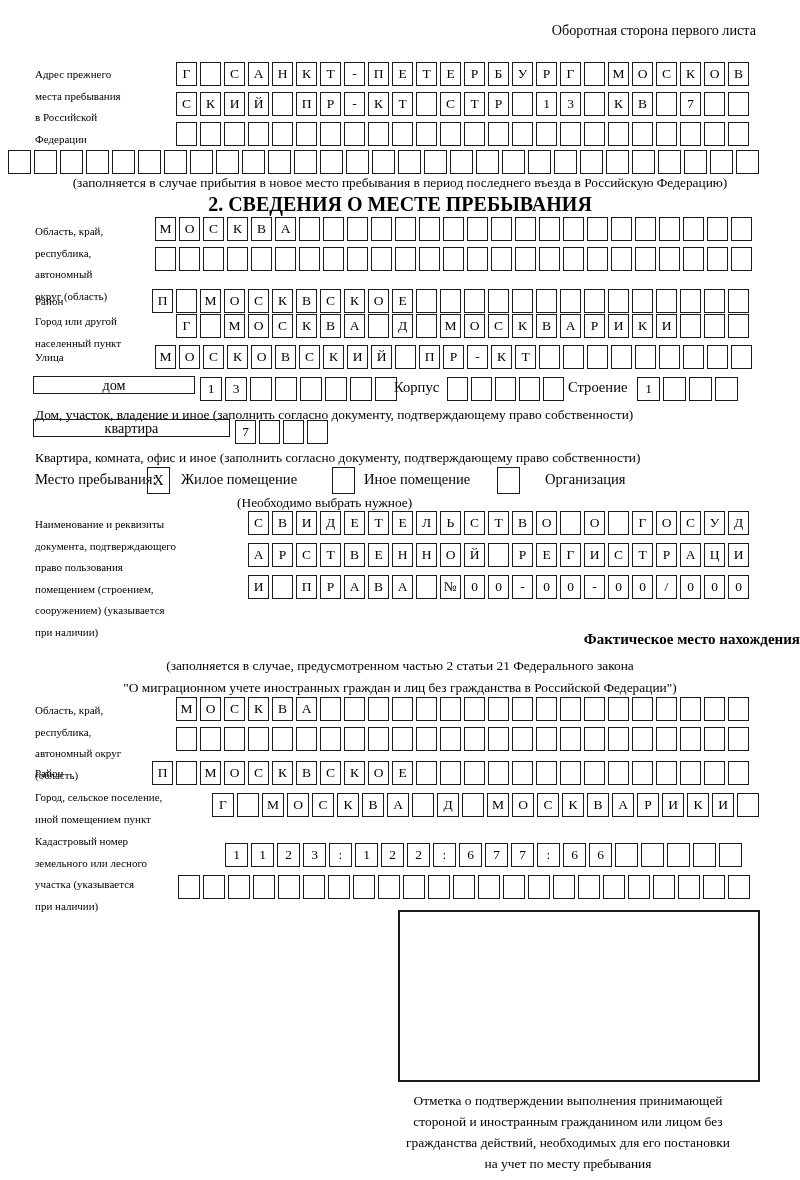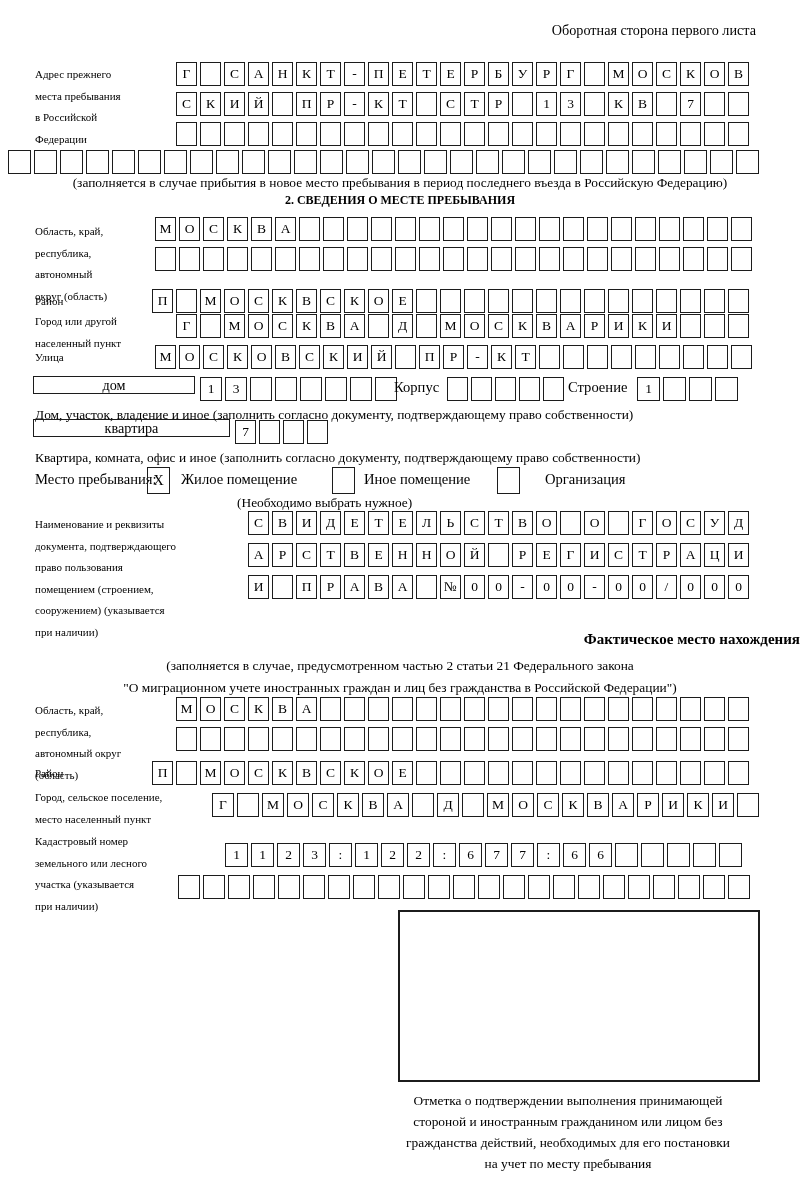--- a/index.html
+++ b/index.html
@@ -3,21 +3,21 @@
 <meta charset="utf-8">
 <style>
   html,body{margin:0;padding:0;background:#fff;}
   body{width:800px;height:1180px;font-family:"Liberation Serif","DejaVu Serif",serif;color:#000;}
   .page{position:relative;width:800px;height:1180px;overflow:hidden;background:#fff;}
   .abs{position:absolute;}
   .header-note{top:22px;left:0;width:756px;text-align:right;font-size:14.2px;}
   .label{font-size:11px;line-height:21.5px;white-space:pre-line;}
   .caption{font-size:13.4px;white-space:pre-line;}
   .center{left:0;width:800px;text-align:center;}
-  .sec-title{font-weight:bold;font-size:12px;}
+  .sec-title{font-weight:bold;font-size:20px;}
   .cells{display:flex;}
   .cell{box-sizing:border-box;width:21px;height:24px;border:1.7px solid #1c1c1c;margin-right:3px;
         display:flex;align-items:center;justify-content:center;font-size:13.5px;flex-shrink:0;}
   .w22 .cell{width:22px;}
   .w23 .cell{width:23px;}
   .boxfield{box-sizing:border-box;border:1.8px solid #1c1c1c;height:18px;display:flex;
             align-items:center;justify-content:center;font-size:14.2px;}
   .checkbox{box-sizing:border-box;width:23px;height:27px;border:1.8px solid #1c1c1c;display:flex;
             align-items:center;justify-content:center;font-size:14.5px;}
   .inline-label{font-size:14.6px;}
@@ -500,21 +500,21 @@
       <span class="cell"></span>
       <span class="cell"></span>
       <span class="cell"></span>
       <span class="cell"></span>
       <span class="cell"></span>
       <span class="cell"></span>
       <span class="cell"></span>
     </div>
 
   <div class="abs label" style="left:35px;top:787px;">Город, сельское поселение,
-место населенный пункт</div>
+иной помещением пункт</div>
   <div class="abs cells w22" style="left:212px;top:793px;">
       <span class="cell">Г</span>
       <span class="cell"></span>
       <span class="cell">М</span>
       <span class="cell">О</span>
       <span class="cell">С</span>
       <span class="cell">К</span>
       <span class="cell">В</span>
       <span class="cell">А</span>
       <span class="cell"></span>

